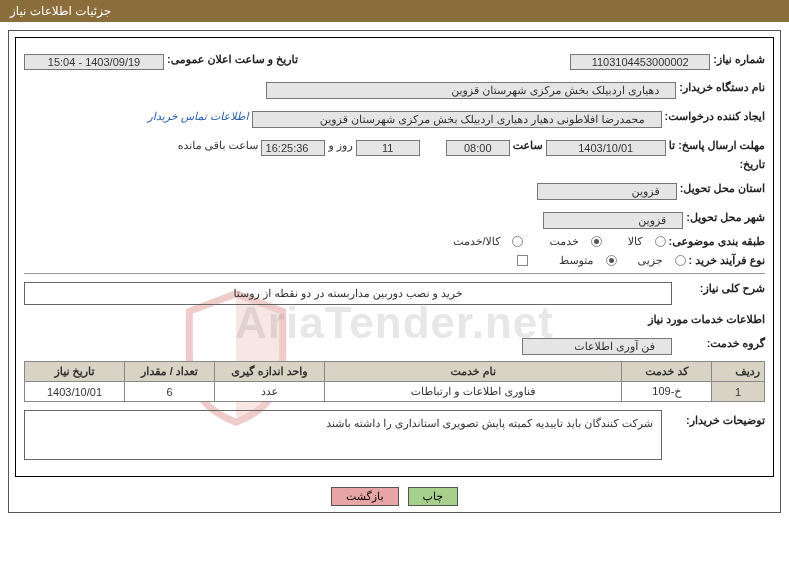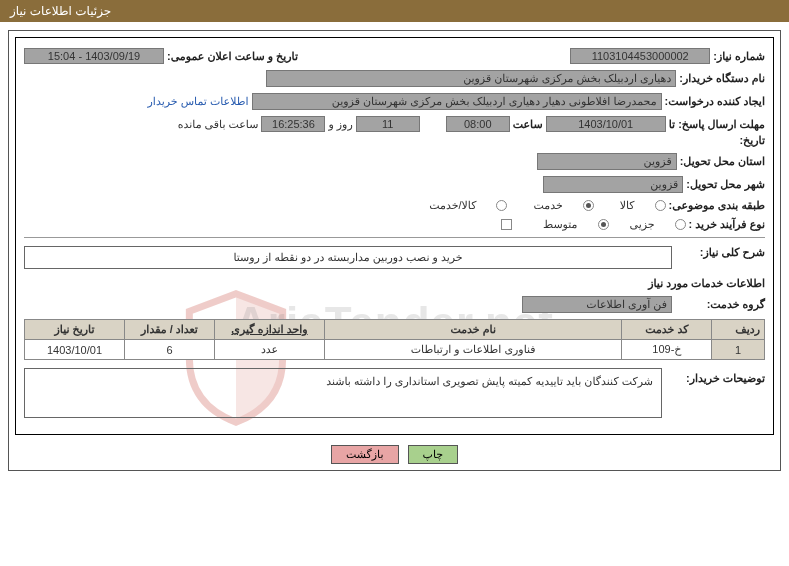--- a/index.html
+++ b/index.html
@@ -3,24 +3,24 @@
 <meta charset="utf-8">
 <style>
 * { box-sizing: border-box; margin: 0; padding: 0; }
 body { font-family: Tahoma, Arial, sans-serif; font-size: 11px; background: #fff; color: #333; direction: rtl; }
 .page { width: 789px; height: 566px; background: #fff; position: relative; }
 .header-bar { background: #8a6d3b; color: #fff; padding: 4px 10px; font-size: 12px; text-align: left; }
 .outer-wrap { border: 1px solid #555; margin: 8px; padding: 6px; }
 .inner-box { border: 1px solid #000; padding: 10px 8px; position: relative; }
 .row { display: flex; align-items: center; margin-bottom: 6px; flex-wrap: wrap; gap: 3px; }
 .label { font-weight: bold; white-space: nowrap; color: #222; }
-.field { border: 1px solid #777; background: #a3a3a3; padding: 1px 4px; min-height: 16px; display: inline-block; text-align: center; }
+.field { border: 1px solid #777; background: #e5e5e5; padding: 1px 16px; min-height: 16px; display: inline-block; text-align: center; margin-top: 6px; }
 .field-right { text-align: right; }
-.link-text { color: #2a5db0; cursor: pointer; }
-.radio-wrap { display: inline-flex; align-items: center; gap: 20px; }
+.link-text { color: #2a5db0; cursor: pointer; font-style: italic; }
+.radio-wrap { display: inline-flex; align-items: center; gap: 12px; }
 .radio { width: 11px; height: 11px; border: 1px solid #888; border-radius: 50%; display: inline-block; position: relative; }
 .radio.selected::after { content: ''; position: absolute; width: 5px; height: 5px; background: #555; border-radius: 50%; top: 2px; left: 2px; }
 .checkbox { width: 11px; height: 11px; border: 1px solid #888; display: inline-block; vertical-align: middle; }
 .section-hr { border: none; border-top: 1px solid #999; margin: 6px 0 8px 0; }
 .wm { position: absolute; top: 260px; left: 0; right: 0; text-align: center; pointer-events: none; z-index: 0; }
 .wm-text { font-size: 44px; font-weight: bold; color: rgba(120,120,120,0.18); letter-spacing: 1px; font-family: Arial, sans-serif; }
 .wm-shield { position: absolute; left: 160px; top: 250px; width: 120px; height: 140px; opacity: 0.25; z-index: 0; }
 .tbl { width: 100%; border-collapse: collapse; margin-top: 4px; }
 .tbl th, .tbl td { border: 1px solid #888; padding: 3px 4px; text-align: center; font-size: 11px; }
 .tbl th { background: #d9d3c5; font-weight: bold; }
@@ -150,21 +150,21 @@
     <span class="label" style="width:90px;">گروه خدمت:</span>
     <span class="field field-right" style="width:150px;">فن آوری اطلاعات</span>
   </div>
 
   <table class="tbl">
     <thead>
       <tr>
         <th style="width:23px;padding-left:23px;">ردیف</th>
         <th style="width:90px;">کد خدمت</th>
         <th>نام خدمت</th>
-        <th style="width:110px;text-decoration:underline;">واحد اندازه گیری</th>
+        <th style="width:110px;">واحد اندازه گیری</th>
         <th style="width:90px;">تعداد / مقدار</th>
         <th style="width:100px;">تاریخ نیاز</th>
       </tr>
     </thead>
     <tbody>
       <tr>
         <td class="row-num">1</td>
         <td>خ-109</td>
         <td>فناوری اطلاعات و ارتباطات</td>
         <td>عدد</td>

